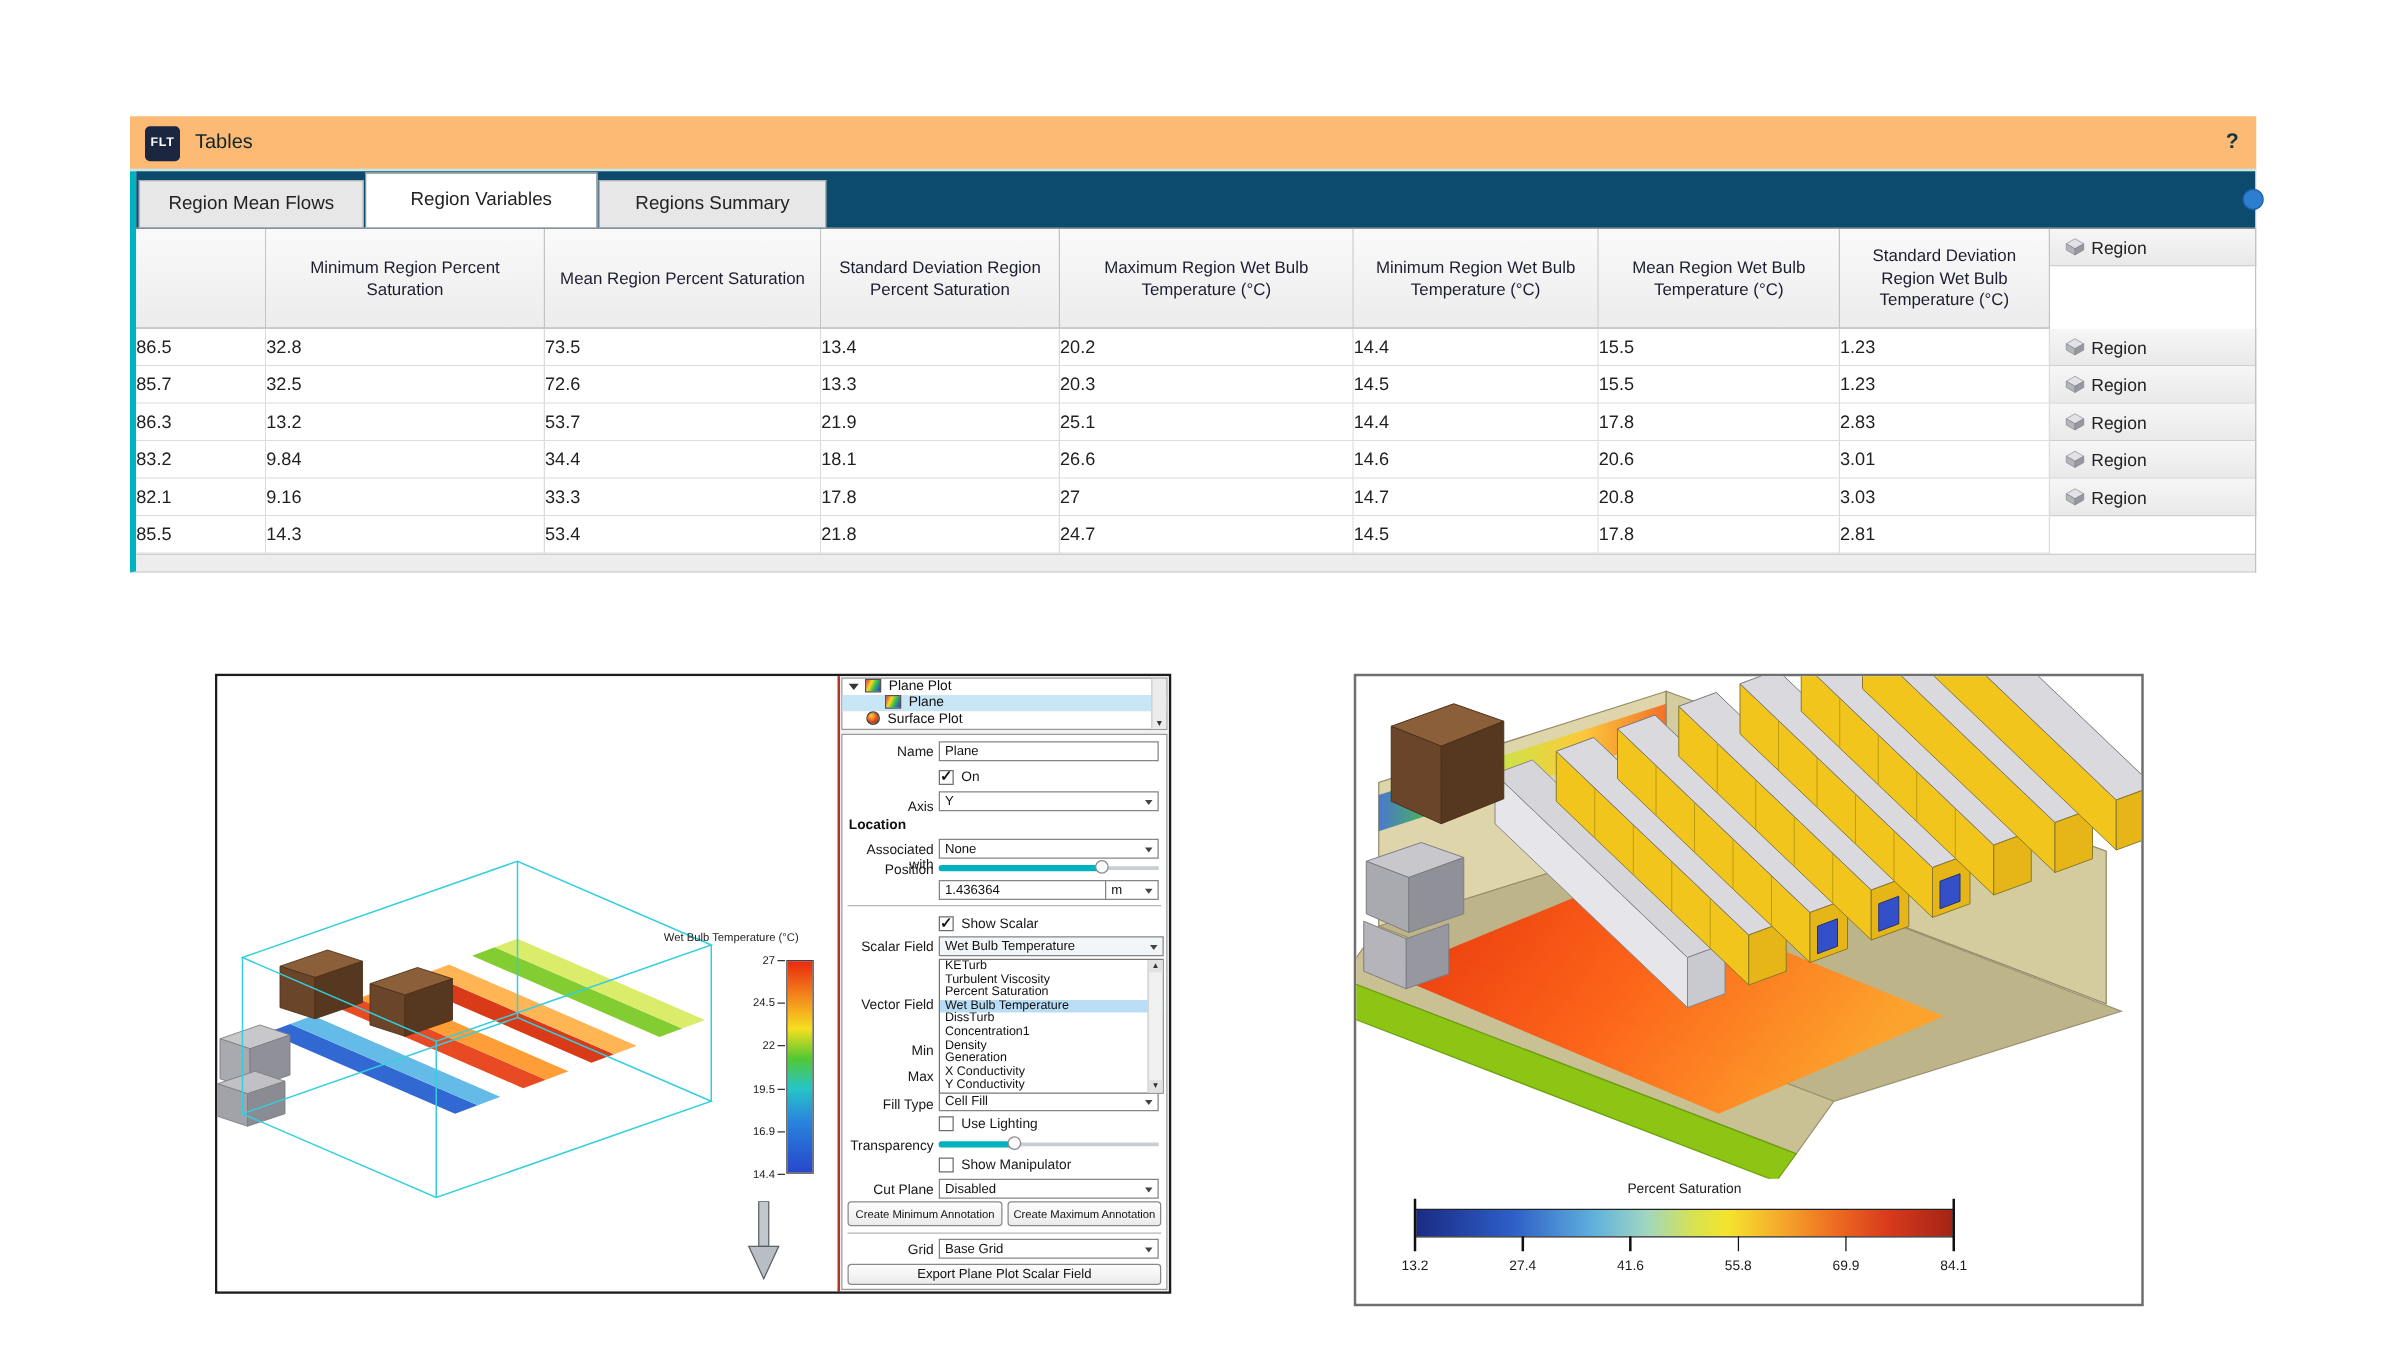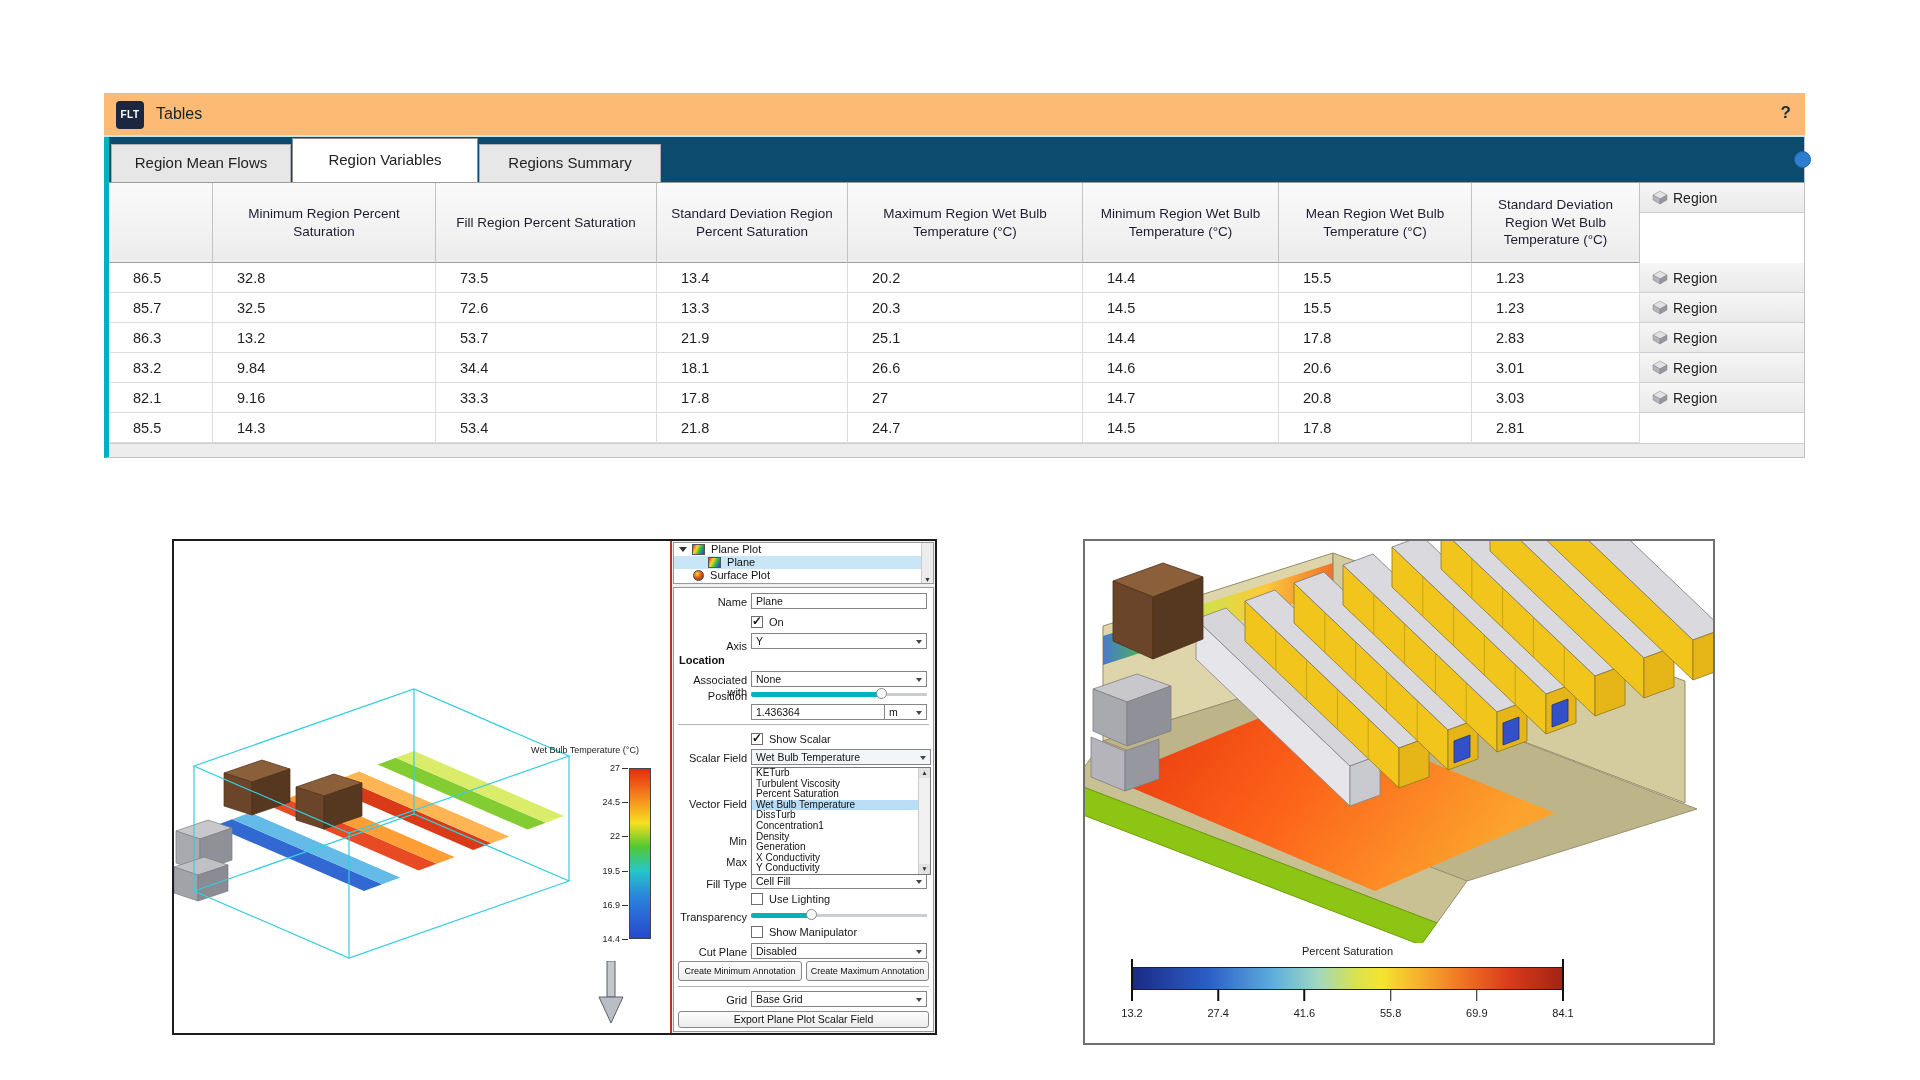--- a/index.html
+++ b/index.html
@@ -12,21 +12,21 @@
   .app-icon { position:absolute; left:12px; top:8px; width:28px; height:28px; background:#1b2640; border-radius:4px; color:#fff; font-size:10px; font-weight:bold; text-align:center; line-height:28px; letter-spacing:.5px; }
   .win-title { position:absolute; left:52px; top:12px; font-size:16px; color:#10262b; }
   .help-q { position:absolute; right:14px; top:10px; font-size:17px; font-weight:bold; color:#15333a; cursor:pointer; }
   .win-body { position:relative; border-left:5px solid #00b2c0; border-right:1px solid #c2c2c2; border-bottom:1px solid #c2c2c2; background:#fff; }
   .tabstrip { position:relative; height:46px; background:#0c4a6e; border-bottom:1px solid #9c9c9c; }
   .tab { position:absolute; bottom:0; height:38px; background:#e7e7e7; border:1px solid #aeaeae; border-bottom:none; font-size:15px; color:#222; text-align:center; line-height:36px; cursor:pointer; }
   .tab.active { height:44px; background:#ffffff; border-color:#8f8f8f; line-height:42px; z-index:2; }
   .info-dot { position:absolute; right:-7px; top:14px; width:17px; height:17px; border-radius:50%; background:#2e7ed0; border:1px solid #1b5fa8; }
   .grid { display:grid; grid-template-columns:104px 223px 221px 191px 235px 196px 193px 168px 165px; }
   .hcell { height:80px; display:flex; align-items:center; justify-content:center; text-align:center; font-size:13.5px; line-height:1.3; color:#1d1d30; padding:0 5px; background:linear-gradient(#fafafa,#ececec); border-right:1px solid #c3c3c3; border-bottom:1px solid #9f9f9f; }
-  .ccell { height:30px; display:flex; align-items:center; font-size:14.5px; color:#1f1f1f; padding-left:24px; border-right:1px solid #dcdcdc; border-bottom:1px solid #dcdcdc; background:#fff; }
+  .ccell { height:30px; display:flex; align-items:center; font-size:14.5px; color:#1f1f1f; padding-left:0; border-right:1px solid #dcdcdc; border-bottom:1px solid #dcdcdc; background:#fff; }
   .rcell { height:30px; display:flex; align-items:center; gap:5px; padding-left:12px; font-size:14px; color:#222; background:linear-gradient(#f6f6f6,#e9e9e9); border-right:1px solid #c3c3c3; border-bottom:1px solid #cfcfcf; cursor:pointer; }
   .hscroll { height:14px; background:#ededed; border-top:1px solid #cfcfcf; }
 
   
   .panel-left { position:absolute; left:172px; top:539px; width:765px; height:496px; border:2px solid #1c1c1c; background:#fff; }
   .scene-left { position:absolute; left:0; top:0; width:496px; height:492px; background:#fff; }
   .divider { position:absolute; left:496px; top:0; width:2px; height:492px; background:#b23527; }
   .props { position:absolute; left:498px; top:0; width:263px; height:492px; background:#eef0f1; }
   .tree-box { position:absolute; left:1px; top:1px; right:1px; height:42px; background:#fff; border:1px solid #999; }
   .trow { position:relative; height:13px; font-size:11px; color:#101010; line-height:13px; cursor:pointer; }
@@ -90,21 +90,21 @@
     <div class="tabstrip">
       <div class="tab" style="left:2px; width:180px;">Region Mean Flows</div>
       <div class="tab active" style="left:183px; width:186px;">Region Variables</div>
       <div class="tab" style="left:370px; width:182px;">Regions Summary</div>
       <div class="info-dot"></div>
     </div>
 
     <div class="grid">
       <div class="hcell"></div>
       <div class="hcell">Minimum Region Percent Saturation</div>
-      <div class="hcell">Fill Region Percent Saturation</div>
+      <div class="hcell">Mean Region Percent Saturation</div>
       <div class="hcell">Standard Deviation Region Percent Saturation</div>
       <div class="hcell">Maximum Region Wet Bulb Temperature (°C)</div>
       <div class="hcell">Minimum Region Wet Bulb Temperature (°C)</div>
       <div class="hcell">Mean Region Wet Bulb Temperature (°C)</div>
       <div class="hcell">Standard Deviation Region Wet Bulb Temperature (°C)</div>
 
       <div class="rcell">
         <svg width="16" height="15">
             <polygon points="1,5 8,1 15,5 8,9" fill="#e2e2e6" stroke="#808088" stroke-width="0.5"></polygon>
             <polygon points="1,5 8,9 8,14 1,10" fill="#b4b4bc" stroke="#808088" stroke-width="0.5"></polygon>

